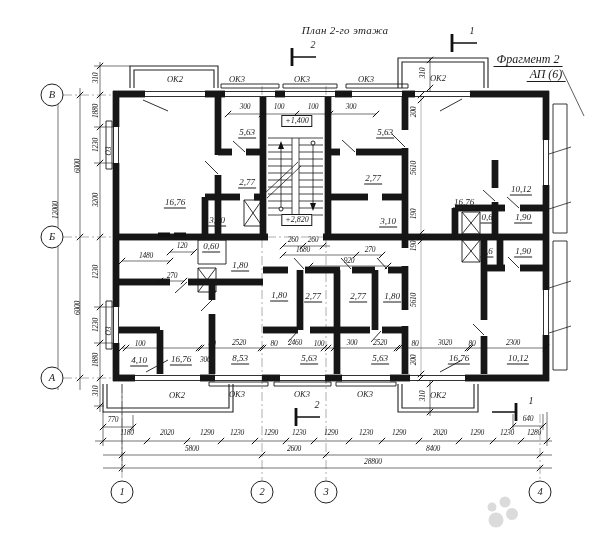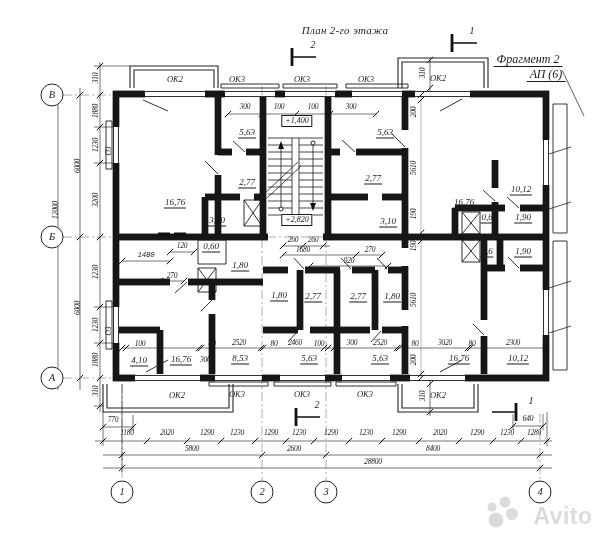--- a/index.html
+++ b/index.html
@@ -229,21 +229,20 @@
       <circle cx="496" cy="520" r="7.5"></circle>
       <circle cx="512" cy="514" r="6"></circle>
     </g>
   </svg>
 
   <div id="labels">
     <span class="lbl frag" style="left:528px;top:60px">Фрагмент 2</span>
     <span class="lbl frag" style="left:546px;top:75px">АП (6)</span>
     <span class="lbl elev" style="left:297px;top:121px">+1,400</span>
     <span class="lbl elev" style="left:297px;top:220px">+2,820</span>
-    <span class="lbl wm" style="left:563px;top:516px">Avito</span>
   <span class="lbl ttl" style="left: 345px; top: 30px;">План 2-го этажа</span>
       <span class="lbl mark" style="left: 313px; top: 45px;">2</span>
       <span class="lbl mark" style="left: 472px; top: 31px;">1</span>
       <span class="lbl mark" style="left: 317px; top: 405px;">2</span>
       <span class="lbl mark" style="left: 531px; top: 401px;">1</span>
       <span class="lbl axisc" style="left: 52px; top: 95px;">В</span>
       <span class="lbl axisc" style="left: 52px; top: 237px;">Б</span>
       <span class="lbl axisc" style="left: 52px; top: 378px;">А</span>
       <span class="lbl axisc" style="left: 122px; top: 492px;">1</span>
       <span class="lbl axisc" style="left: 262px; top: 492px;">2</span>
@@ -288,21 +287,21 @@
       <span class="lbl dim" style="left: 245px; top: 107px;">300</span>
       <span class="lbl dim" style="left: 279px; top: 107px;">100</span>
       <span class="lbl dim" style="left: 313px; top: 107px;">100</span>
       <span class="lbl dim" style="left: 351px; top: 107px;">300</span>
       <span class="lbl dim" style="left: 293px; top: 240px;">260</span>
       <span class="lbl dim" style="left: 313px; top: 240px;">260</span>
       <span class="lbl dim" style="left: 303px; top: 250px;">1680</span>
       <span class="lbl dim" style="left: 370px; top: 250px;">270</span>
       <span class="lbl dim" style="left: 349px; top: 261px;">920</span>
       <span class="lbl dim" style="left: 182px; top: 246px;">120</span>
-      <span class="lbl dim" style="left: 146px; top: 256px; font-family: Liberation Mono, monospace;">1480</span>
+      <span class="lbl dim" style="left: 146px; top: 256px;">1480</span>
       <span class="lbl dim" style="left: 172px; top: 276px;">270</span>
       <span class="lbl dim" style="left: 140px; top: 344px;">100</span>
       <span class="lbl dim" style="left: 167px; top: 360px; margin-left: 40px;">3060</span>
       <span class="lbl dim" style="left: 212px; top: 344px;">80</span>
       <span class="lbl dim" style="left: 239px; top: 343px;">2520</span>
       <span class="lbl dim" style="left: 274px; top: 344px;">80</span>
       <span class="lbl dim" style="left: 295px; top: 343px;">2460</span>
       <span class="lbl dim" style="left: 319px; top: 344px;">100</span>
       <span class="lbl dim" style="left: 352px; top: 343px;">300</span>
       <span class="lbl dim" style="left: 380px; top: 343px;">2520</span>

